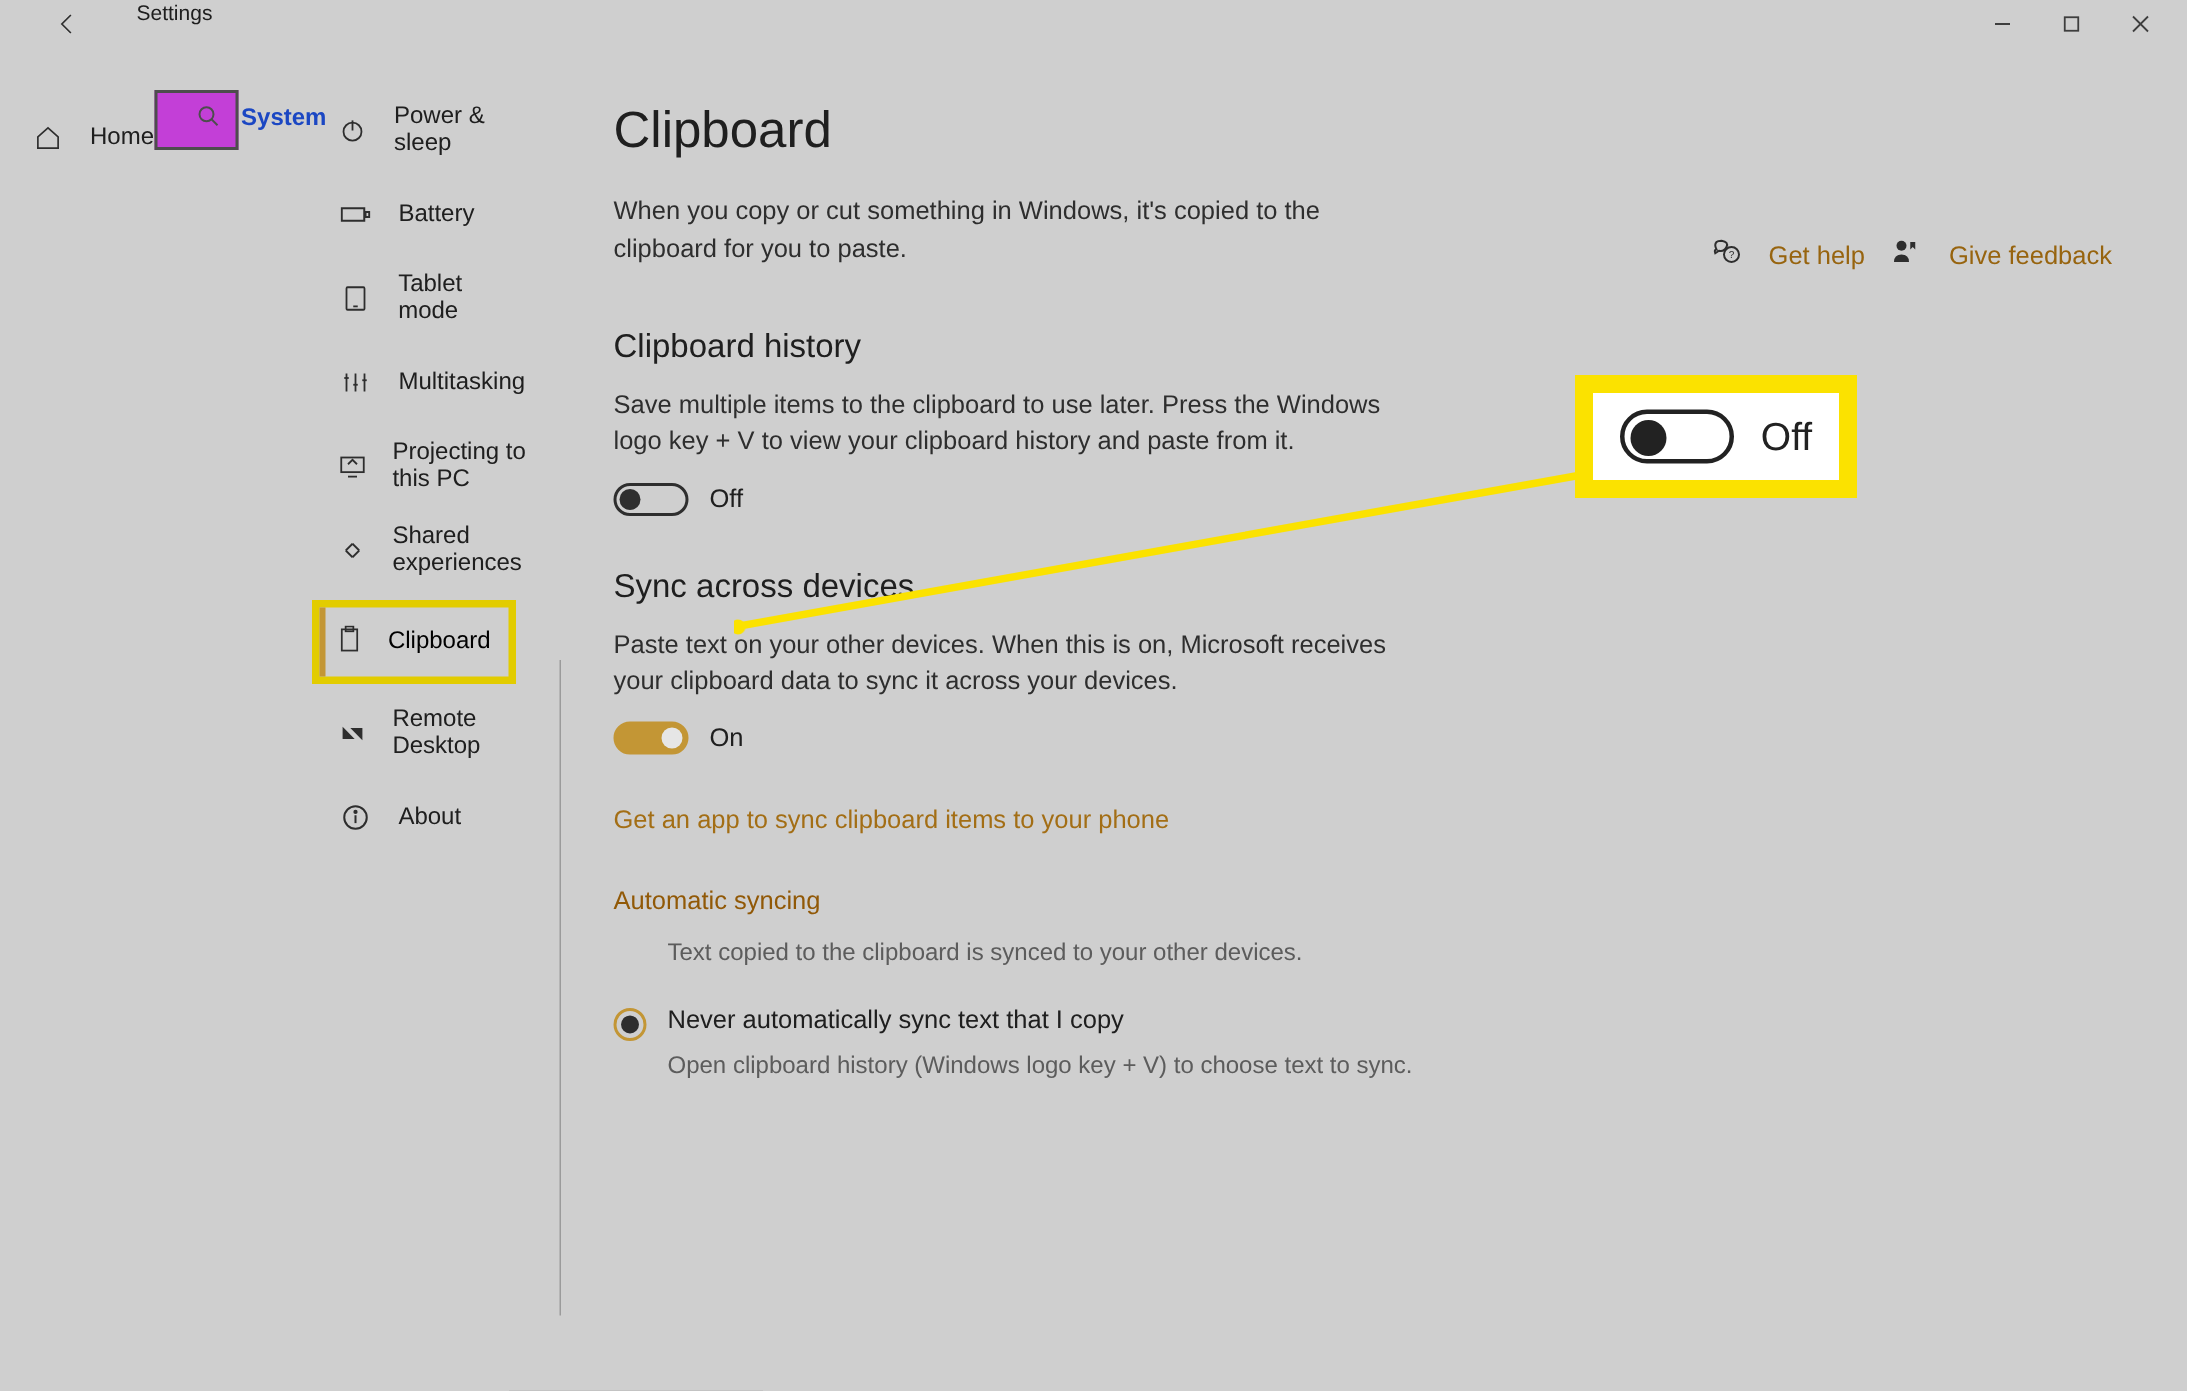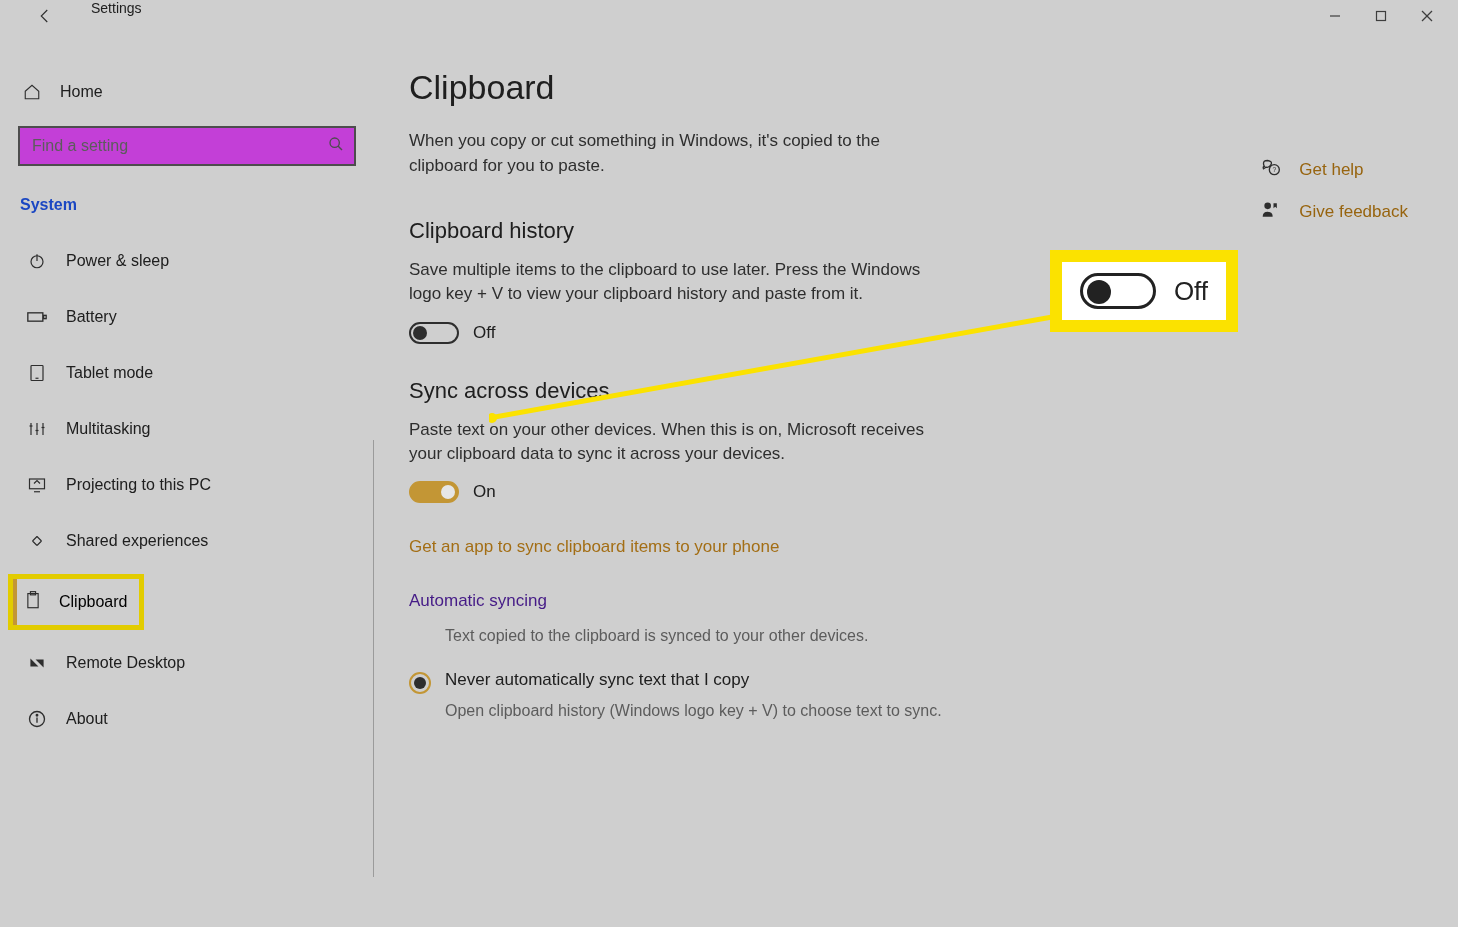--- a/index.html
+++ b/index.html
@@ -9,21 +9,21 @@
 
 .titlebar { display: flex; align-items: flex-start; height: 40px; padding: 0 8px; margin-left: 13px; }
 .titlebar .back { width: 32px; height: 32px; display:flex; align-items:center; justify-content:center; cursor:pointer; margin-left: 8px;}
 .titlebar .title { margin-left: 30px; font-size: 14px; color:#222; }
 .titlebar .spacer { flex: 1; }
 .winbtn { width: 46px; height: 32px; display:flex; align-items:center; justify-content:center; cursor:pointer; }
 .winbtn svg { stroke: #444; }
 
 
 .body { display: flex; flex: 1; min-height: 0; }
-.sidebar { width: 378px; padding: 20px 18px 0 18px; display:flex; flex-direction:column; }
+.sidebar { width: 378px; padding: 20px 18px 0 18px; display:flex; flex-direction:row; }
 .home-row { display:flex; align-items:center; gap: 18px; height: 44px; margin-bottom: 12px; margin-top: 10px; cursor:pointer; padding-left: 4px;}
 .home-row .icon { width: 20px; display:flex; justify-content:center; }
 .home-row .label { font-size: 16px; color:#222; }
 
 .searchwrap { position: relative; width: 338px; height: 40px; border: 2px solid #555; margin-bottom: 20px; background:#d946ef;}
 .searchwrap input { border:none; background:transparent; width:100%; height:100%; padding: 0 40px 0 12px; font-size:16px; color:#333; outline:none;}
 .searchwrap input::placeholder { color:#666; }
 .searchwrap .sicon { position:absolute; right:10px; top:50%; transform:translateY(-50%); }
 
 .section-header { font-size: 16px; font-weight:600; margin: 10px 0 20px 2px; color:#1d4ed8;}
@@ -42,30 +42,30 @@
 .lead { font-size: 17px; color:#333; max-width: 520px; line-height: 1.45; margin-bottom: 40px;}
 .subheader { font-size: 22px; font-weight:400; color:#222; margin-bottom: 14px;}
 .desc { font-size: 17px; color:#333; max-width: 520px; line-height:1.4; margin-bottom: 16px;}
 .toggle-row { display:flex; align-items:center; gap: 14px; margin-bottom: 34px;}
 .toggle { width: 50px; height: 22px; border: 2px solid #333; border-radius: 20px; position:relative; background: transparent; cursor:pointer;}
 .toggle .knob { position:absolute; left:2px; top:2px; width:14px; height:14px; border-radius:50%; background:#333;}
 .toggle.on { background:#d8a63a; border-color:#d8a63a;}
 .toggle.on .knob { left:auto; right:2px; background:#fff;}
 .toggle-label { font-size:17px; color:#222;}
 .link { color:#b57a17; font-size:17px; cursor:pointer; margin-bottom: 34px; display:inline-block;}
-.subsub { font-size:17px; color:#4c1d95; margin-bottom:14px;}
+.subsub { font-size:17px; color:#a16207; margin-bottom:14px;}
 .radio-row { display:flex; align-items:flex-start; gap: 14px; margin-bottom: 6px; cursor:pointer;}
 .radio { width:22px; height:22px; border:2px solid #333; border-radius:50%; position:relative; flex-shrink:0; margin-top:2px;}
 .radio.selected { border-color:#d8a63a;}
 .radio.selected::after { content:""; position:absolute; left:3px; top:3px; right:3px; bottom:3px; border-radius:50%; background:#333;}
 .radio-text { font-size:17px; color:#222;}
 .radio-sub { font-size:16px; color:#666; margin: 2px 0 22px 36px; max-width:500px; line-height:1.4;}
 
 
-.helpbox { position:absolute; right: 50px; top: 118px; display:flex; flex-direction:column; gap:18px;}
+.helpbox { position:absolute; right: 50px; top: 118px; display:flex; flex-direction:row; gap:18px;}
 .helpitem { display:flex; align-items:center; gap: 16px; cursor:pointer;}
 .helpitem .icon { width:22px; color:#333;}
 .helpitem .text { color:#a86f10; font-size:17px;}
 
 
 .callout { position:absolute; right:220px; top:210px; width:188px; height:82px; background:#fff; border:12px solid #fbe200; display:flex; align-items:center; justify-content:center; gap:18px; z-index:5;}
 .big-toggle { width:76px; height:36px; border:3px solid #222; border-radius:30px; position:relative;}
 .big-toggle .knob { position:absolute; left:4px; top:4px; width:24px; height:24px; background:#222; border-radius:50%;}
 .callout .lbl { font-size:26px; color:#222;}
 .leader { position:absolute; z-index:4; pointer-events:none; }

